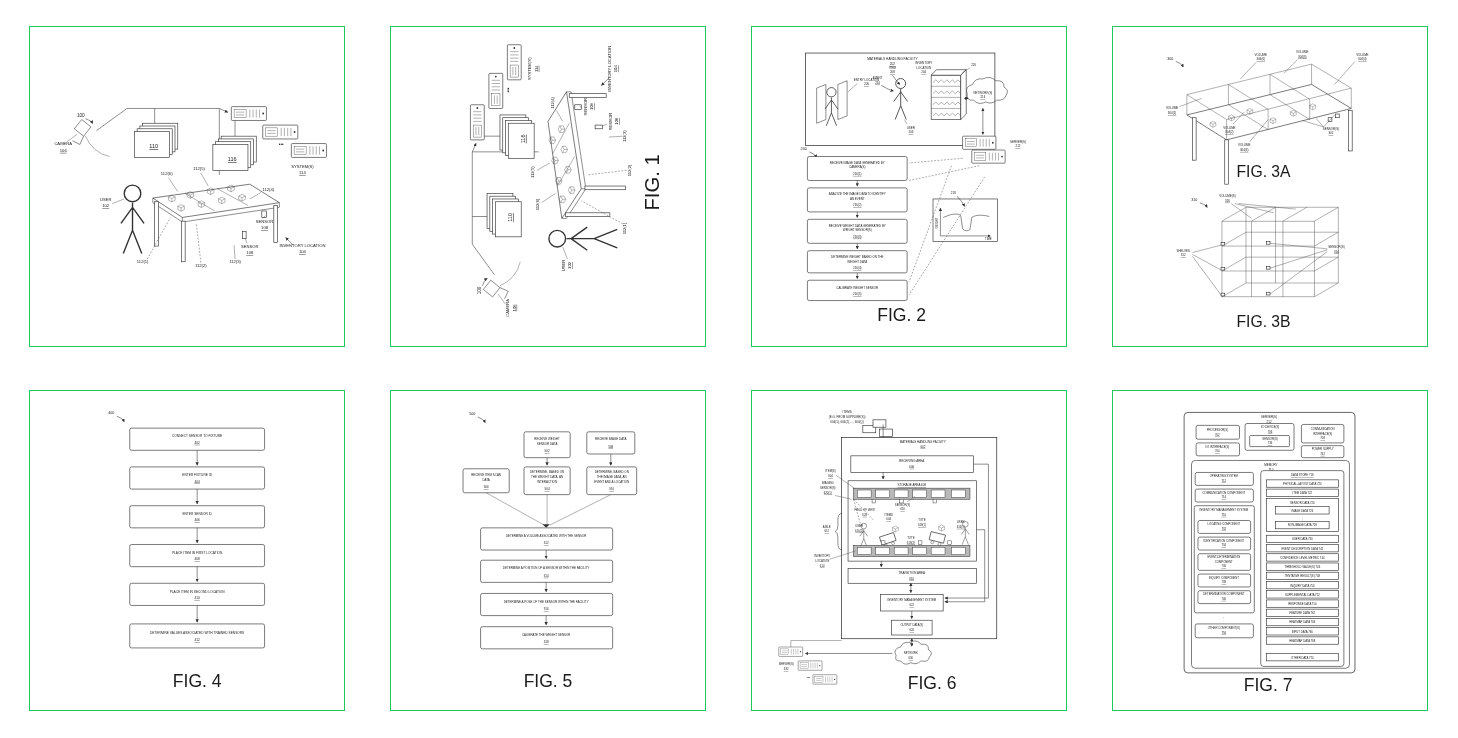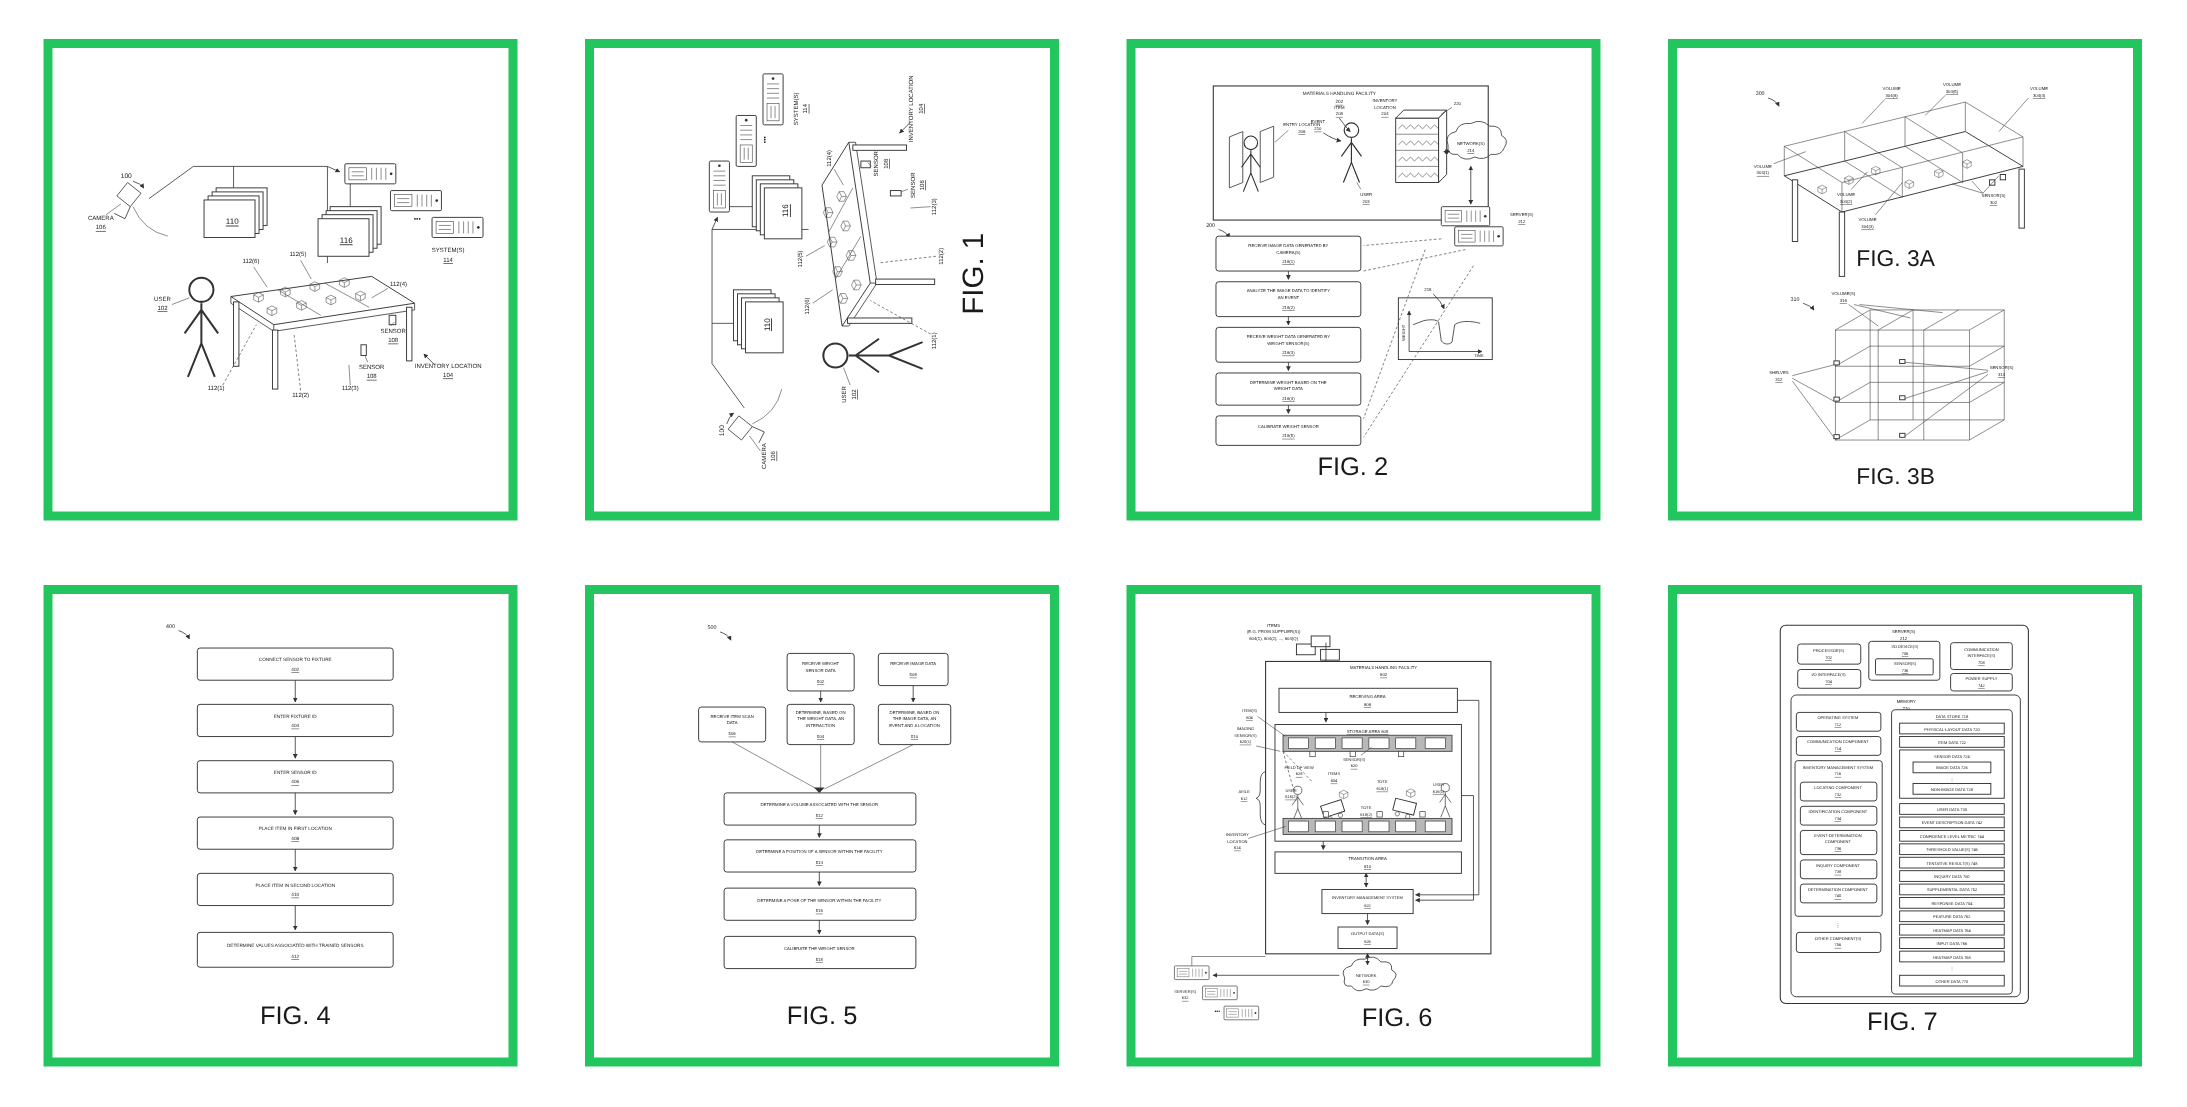--- a/index.html
+++ b/index.html
@@ -1,18 +1,18 @@
 <!DOCTYPE html>
 <html><head>
 <meta charset="utf-8">
 <style>
   html,body{margin:0;padding:0;background:#fff;}
   .gallery{width:1458px;height:738px;box-sizing:border-box;padding:14px 17px;display:grid;
     grid-template-columns:repeat(4,340px);grid-template-rows:345px 345px;gap:19px 21px;background:#fff;}
-  .panel{box-sizing:border-box;border:6px solid #22c55e;background:#fff;margin:12px;overflow:hidden;}
+  .panel{box-sizing:border-box;border:1px solid #22c55e;background:#fff;margin:12px;overflow:hidden;}
   .panel svg{display:block;width:100%;height:100%;}
   svg text{font-family:"Liberation Sans","DejaVu Sans",sans-serif;fill:#1a1a1a;text-anchor:middle;}
   .t3{font-size:3px;} .t32{font-size:3.2px;} .t35{font-size:3.5px;} .t4{font-size:4px;}
   .t45{font-size:4.5px;} .t5{font-size:5px;} .t6{font-size:6px;}
   .cap{font-size:19px;} .cap2{font-size:17px;} .capR{font-size:22px;}
   .num{text-decoration:underline;}
   .ln{fill:none;stroke:#333;stroke-width:.6;}
   .lnt{fill:none;stroke:#444;stroke-width:.45;}
   .dsh{fill:none;stroke:#444;stroke-width:.5;stroke-dasharray:2 1.6;}
   .bx{fill:#fff;stroke:#333;stroke-width:.7;}

